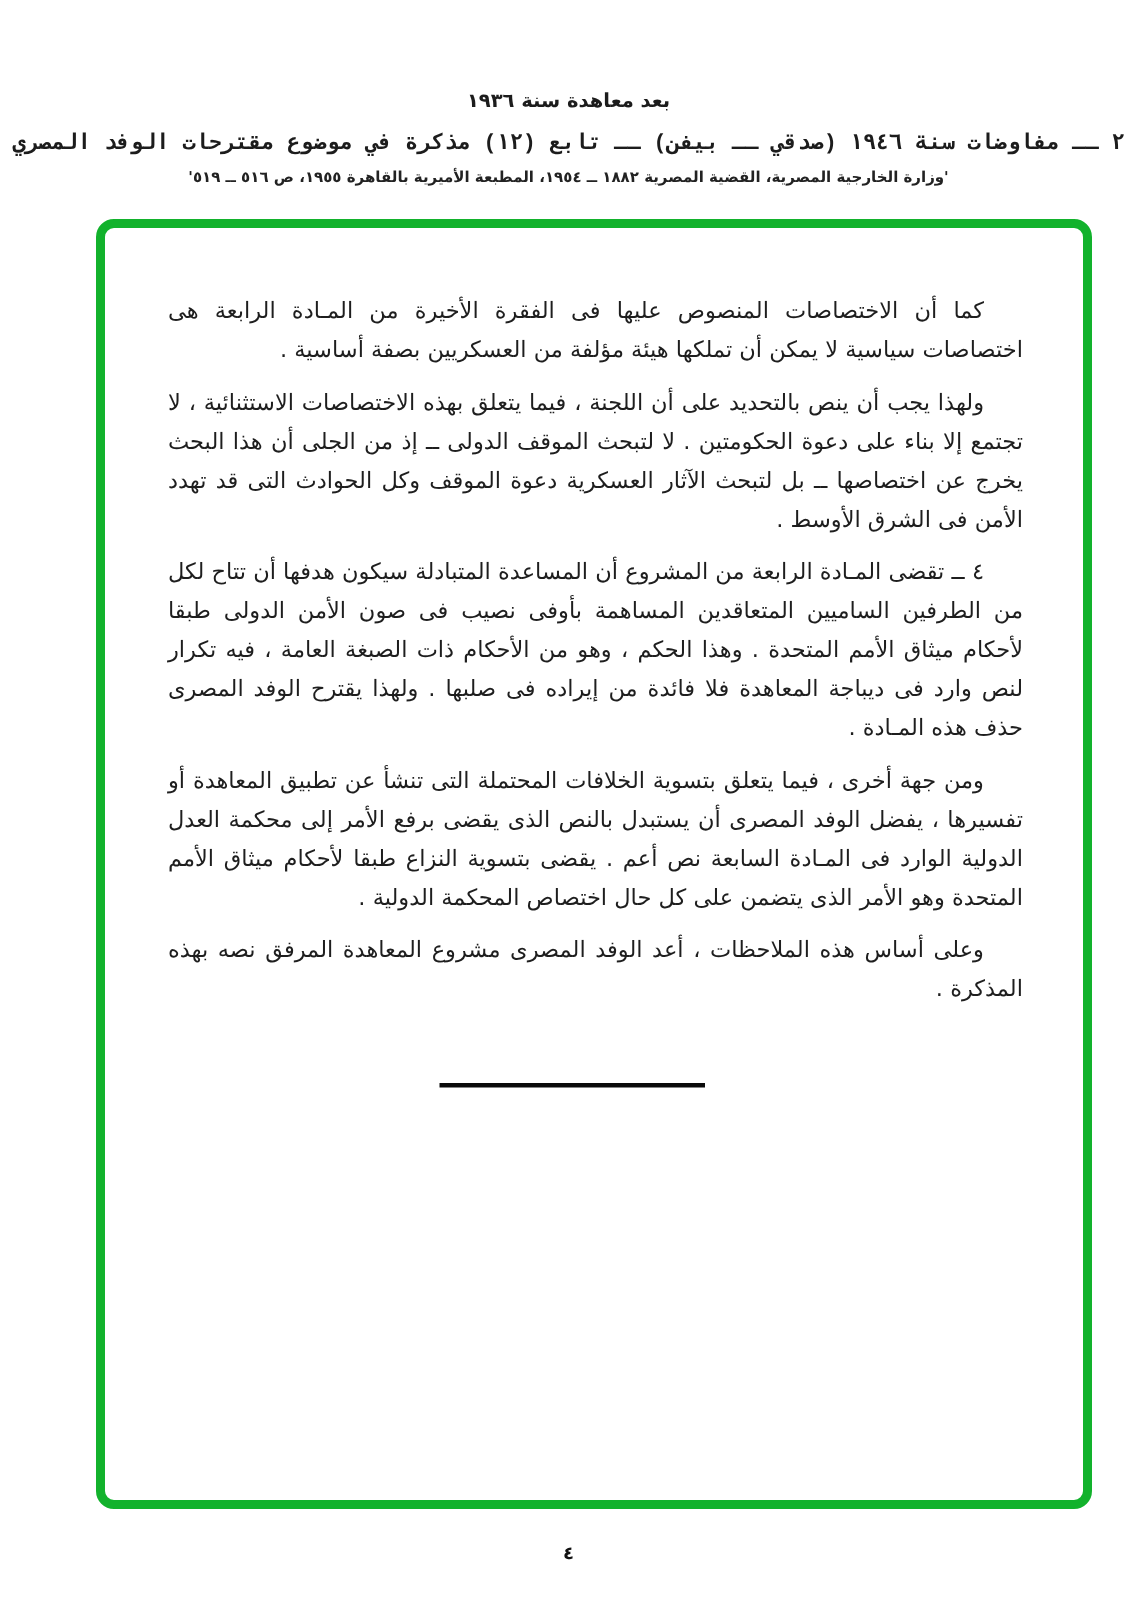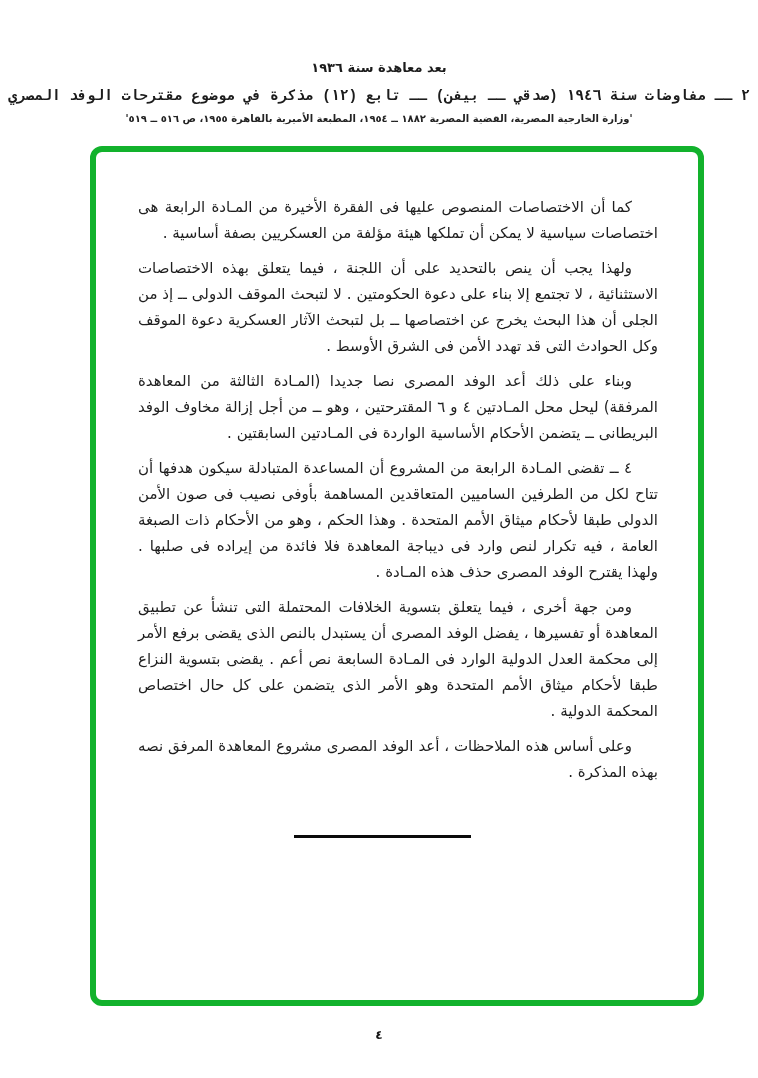--- a/index.html
+++ b/index.html
@@ -35,25 +35,24 @@
     font-family: Liberation Mono, monospace;
   }
   .header-line3 {
     font-size: 10px;
     font-weight: bold;
     color: #222;
   }
   .green-frame {
     position: absolute;
     left: 64px; top: 146px;
-    width: 614px; height: 860px;
+    width: 664px; height: 860px;
     border: 6px solid #12b22c;
     border-radius: 12px;
     background: #ffffff;
-    margin-left: 26px;
   }
   .content {
     direction: rtl;
     padding: 42px 40px 0 42px;
   }
   .content p {
     font-size: 15px;
     line-height: 26px;
     text-align: justify;
     text-indent: 26px;
@@ -93,21 +92,20 @@
   <div class="header">
     <div class="header-line1">بعد معاهدة سنة ١٩٣٦</div>
     <div class="header-line2">٢ ــ مفاوضات سنة ١٩٤٦ (صدقي ــ بيفن) ــ تابع (١٢) مذكرة في موضوع مقترحات الوفد المصري</div>
     <div class="header-line3">'وزارة الخارجية المصرية، القضية المصرية ١٨٨٢ ــ ١٩٥٤، المطبعة الأميرية بالقاهرة ١٩٥٥، ص ٥١٦ ــ ٥١٩'</div>
   </div>
 
   <div class="green-frame">
     <div class="content">
       <p>كما أن الاختصاصات المنصوص عليها فى الفقرة الأخيرة من المـادة الرابعة هى اختصاصات سياسية لا يمكن أن تملكها هيئة مؤلفة من العسكريين بصفة أساسية .</p>
       <p>ولهذا يجب أن ينص بالتحديد على أن اللجنة ، فيما يتعلق بهذه الاختصاصات الاستثنائية ، لا تجتمع إلا بناء على دعوة الحكومتين . لا لتبحث الموقف الدولى ــ إذ من الجلى أن هذا البحث يخرج عن اختصاصها ــ بل لتبحث الآثار العسكرية دعوة الموقف وكل الحوادث التى قد تهدد الأمن فى الشرق الأوسط .</p>
-      <p>وبناء على ذلك أعد الوفد المصرى نصا جديدا (المـادة الثالثة من المعاهدة المرفقة) ليحل محل المـادتين ٤ و ٦ المقترحتين ، وهو ــ من أجل إزالة مخاوف الوفد البريطانى ــ يتضمن الأحكام الأساسية الواردة فى المـادتين السابقتين .</p>
       <p>٤ ــ تقضى المـادة الرابعة من المشروع أن المساعدة المتبادلة سيكون هدفها أن تتاح لكل من الطرفين الساميين المتعاقدين المساهمة بأوفى نصيب فى صون الأمن الدولى طبقا لأحكام ميثاق الأمم المتحدة . وهذا الحكم ، وهو من الأحكام ذات الصبغة العامة ، فيه تكرار لنص وارد فى ديباجة المعاهدة فلا فائدة من إيراده فى صلبها . ولهذا يقترح الوفد المصرى حذف هذه المـادة .</p>
       <p>ومن جهة أخرى ، فيما يتعلق بتسوية الخلافات المحتملة التى تنشأ عن تطبيق المعاهدة أو تفسيرها ، يفضل الوفد المصرى أن يستبدل بالنص الذى يقضى برفع الأمر إلى محكمة العدل الدولية الوارد فى المـادة السابعة نص أعم . يقضى بتسوية النزاع طبقا لأحكام ميثاق الأمم المتحدة وهو الأمر الذى يتضمن على كل حال اختصاص المحكمة الدولية .</p>
       <p>وعلى أساس هذه الملاحظات ، أعد الوفد المصرى مشروع المعاهدة المرفق نصه بهذه المذكرة .</p>
       <div class="separator-rule"></div>
     </div>
   </div>
 
   <div class="page-number">٤</div>
 
 </div>

